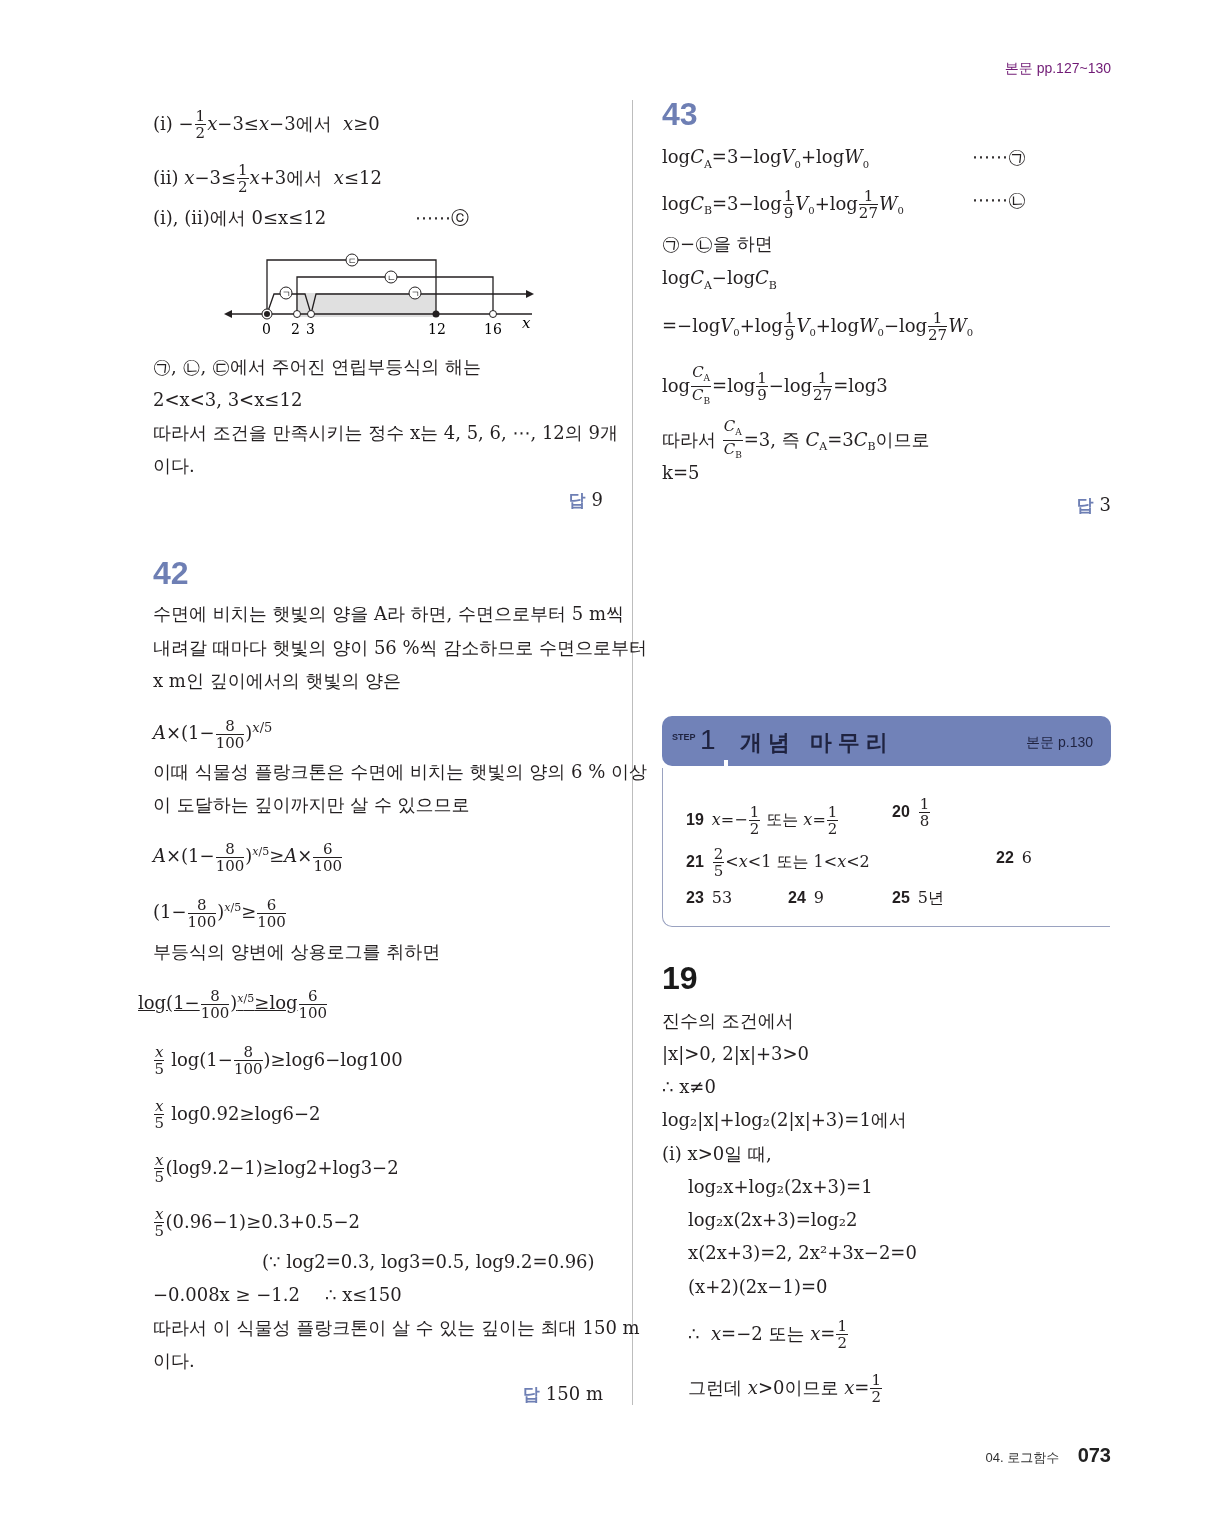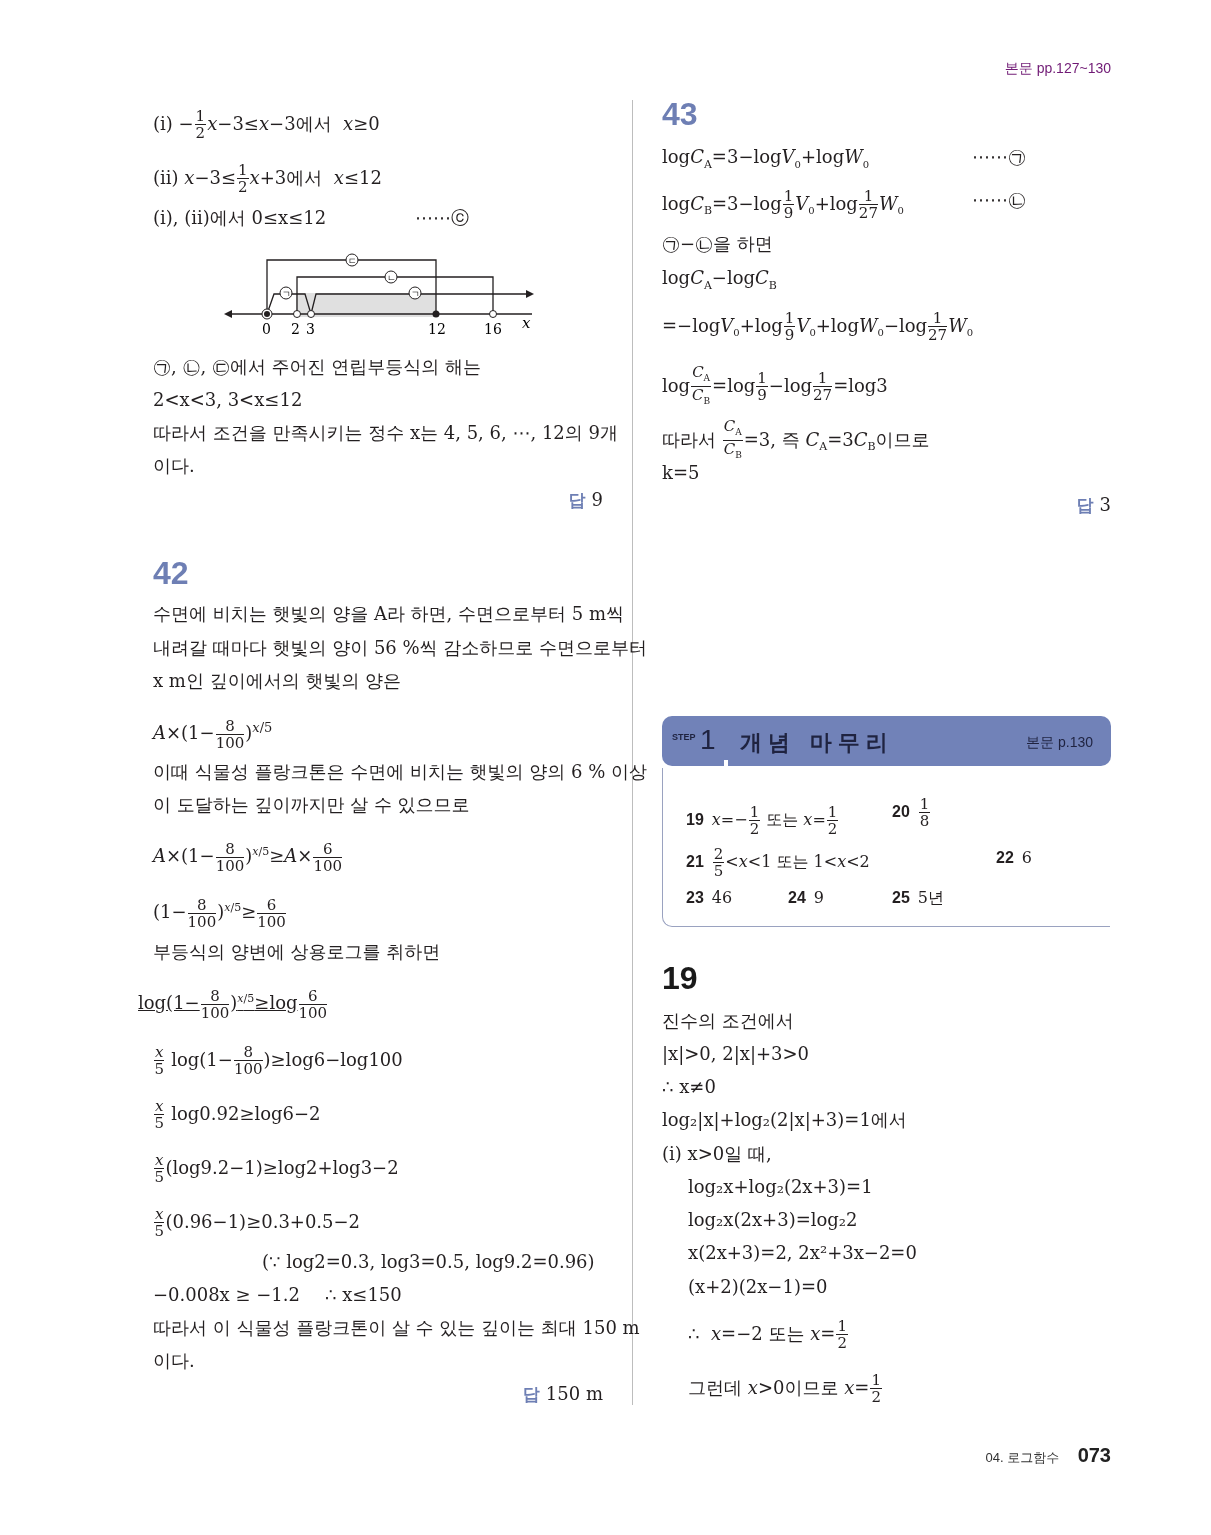--- a/index.html
+++ b/index.html
@@ -126,21 +126,21 @@
       <span class="step-num">1</span>
       <span class="step-title">개념 마무리</span>
       <span class="step-ref">본문 p.130</span>
     </div>
     <div class="step-notch"></div>
     <div class="step-body"></div>
     <div class="qa" style="left:24px;top:80px;margin-top:8px;"><b>19</b><i>x</i>=−<span class="frac"><span class="n">1</span><span class="d">2</span></span> 또는 <i>x</i>=<span class="frac"><span class="n">1</span><span class="d">2</span></span></div>
     <div class="qa" style="left:230px;top:80px;"><b>20</b><span class="frac"><span class="n">1</span><span class="d">8</span></span></div>
     <div class="qa" style="left:24px;top:130px;"><b>21</b><span class="frac"><span class="n">2</span><span class="d">5</span></span>&lt;<i>x</i>&lt;1 또는 1&lt;<i>x</i>&lt;2</div>
     <div class="qa" style="left:334px;top:132px;"><b>22</b><span>6</span></div>
-    <div class="qa" style="left:24px;top:172px;"><b>23</b><span>46</span></div>
+    <div class="qa" style="left:24px;top:172px;"><b>23</b><span>53</span></div>
     <div class="qa" style="left:126px;top:172px;"><b>24</b><span>9</span></div>
     <div class="qa" style="left:230px;top:172px;"><b>25</b><span>5년</span></div>
   </div>
 
   <div class="num-title dark" style="left:662px;top:960px;">19</div>
   <div class="line" style="left:662px;top:1009px;">진수의 조건에서</div>
   <div class="line" style="left:662px;top:1042px;">|x|&gt;0, 2|x|+3&gt;0</div>
   <div class="line" style="left:662px;top:1075px;">∴ x≠0</div>
   <div class="line" style="left:662px;top:1108px;">log₂|x|+log₂(2|x|+3)=1에서</div>
   <div class="line" style="left:662px;top:1142px;">(ⅰ) x&gt;0일 때,</div>

